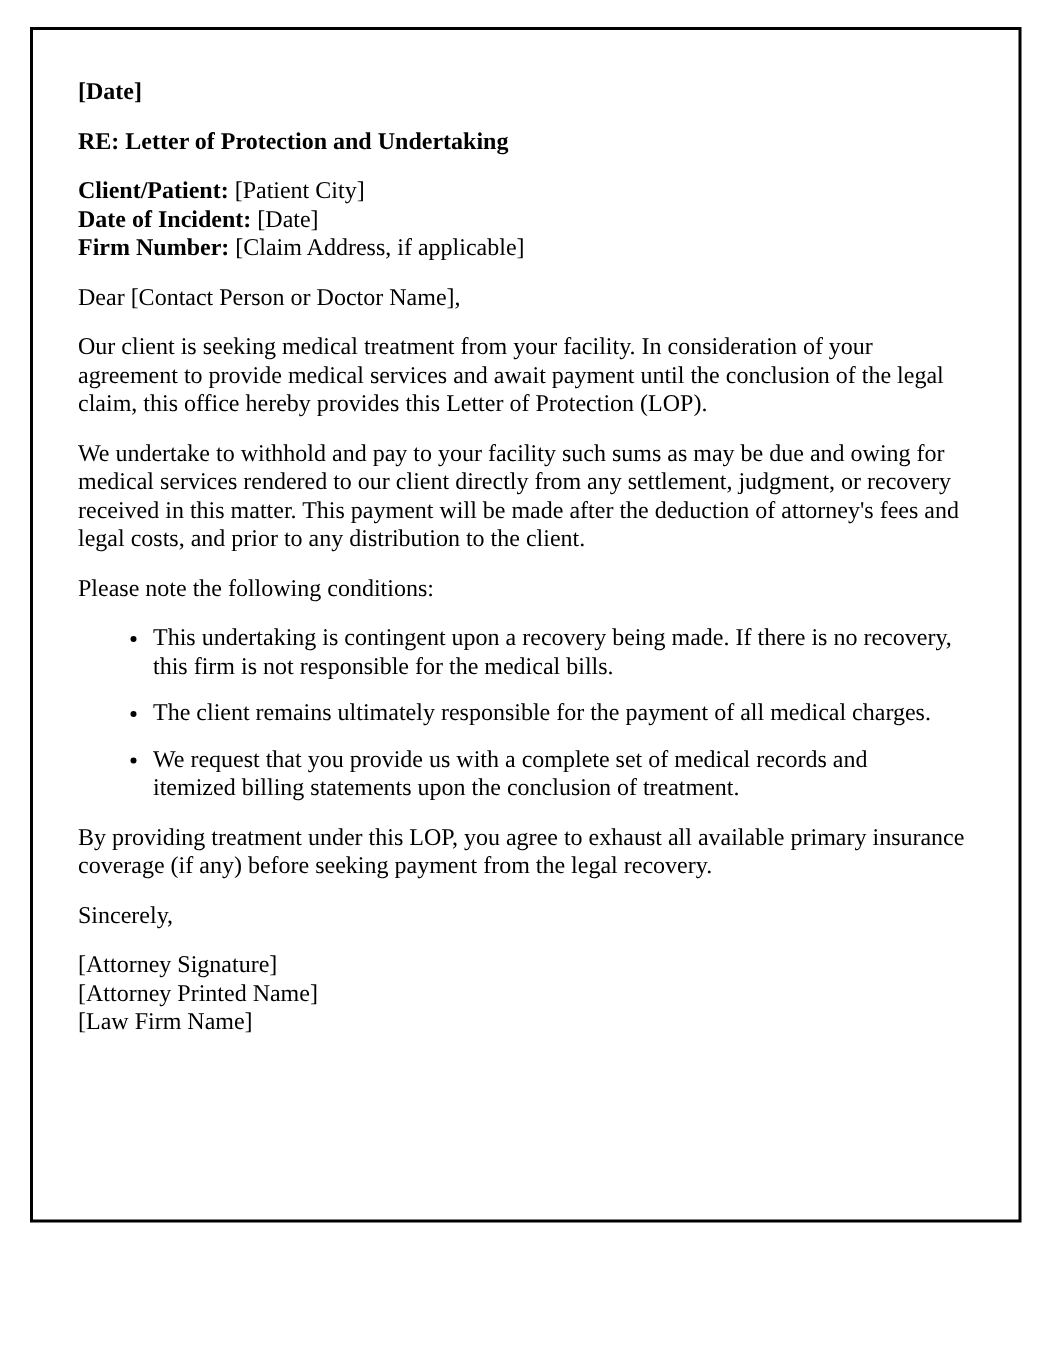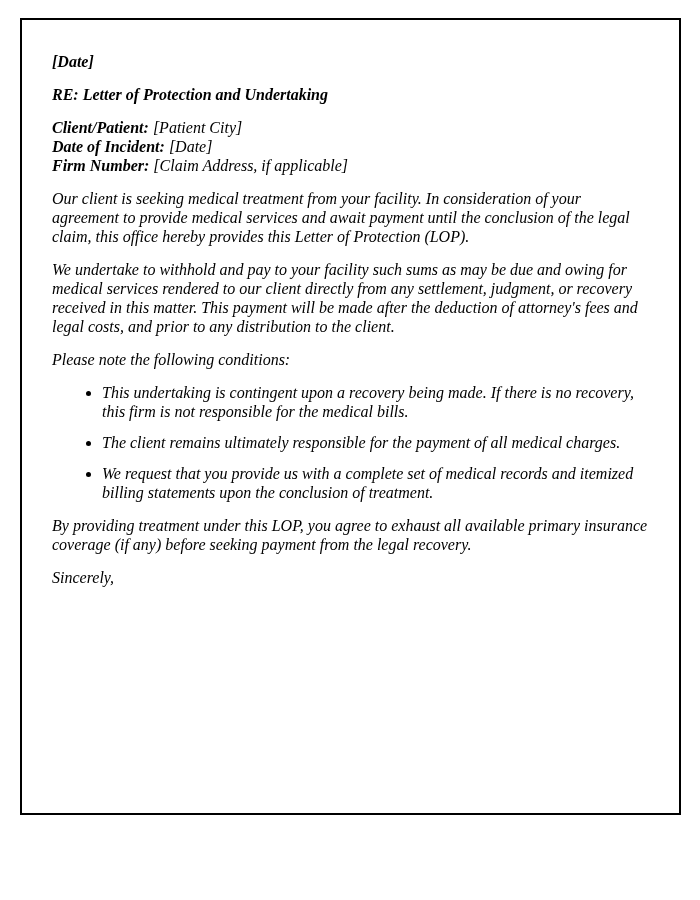--- a/index.html
+++ b/index.html
@@ -1,15 +1,15 @@
 <!DOCTYPE html>
 <html><head>
 <meta charset="utf-8">
 <style>
-  * { margin: 0; padding: 0; box-sizing: border-box; font-style: italic; }
+  * { margin: 0; padding: 0; box-sizing: border-box; }
   html, body { background: #ffffff; }
   body {
     width: 700px;
     height: 900px;
     position: relative;
     font-family: "Liberation Serif", "DejaVu Serif", serif;
     color: #000000;
     overflow: hidden;
   }
   .page {
@@ -44,33 +44,39 @@
 
 
   <p class="bold block">RE: Letter of Protection and Undertaking</p>
 
   <div class="block">
     <p><span class="bold">Client/Patient:</span><span> [Patient City]</span></p>
     <p><span class="bold">Date of Incident:</span><span> [Date]</span></p>
     <p><span class="bold">Firm Number:</span><span> [Claim Address, if applicable]</span></p>
   </div>
 
+  <p class="block">Dear [Contact Person or Doctor Name],</p>
 
 
   <p class="block">Our client is seeking medical treatment from your facility. In consideration of your agreement to provide medical services and await payment until the conclusion of the legal claim, this office hereby provides this Letter of Protection (LOP).</p>
 
   <p class="block">We undertake to withhold and pay to your facility such sums as may be due and owing for medical services rendered to our client directly from any settlement, judgment, or recovery received in this matter. This payment will be made after the deduction of attorney's fees and legal costs, and prior to any distribution to the client.</p>
 
   <p class="block">Please note the following conditions:</p>
 
   <ul class="conditions">
     <li>This undertaking is contingent upon a recovery being made. If there is no recovery, this firm is not responsible for the medical bills.</li>
     <li>The client remains ultimately responsible for the payment of all medical charges.</li>
     <li>We request that you provide us with a complete set of medical records and itemized billing statements upon the conclusion of treatment.</li>
   </ul>
 
   <p class="block">By providing treatment under this LOP, you agree to exhaust all available primary insurance coverage (if any) before seeking payment from the legal recovery.</p>
 
 
   <p class="block">Sincerely,</p>
 
+  <div>
+    <p>[Attorney Signature]</p>
+    <p>[Attorney Printed Name]</p>
+    <p>[Law Firm Name]</p>
+  </div>
 
 </div>
 
 </body></html>

